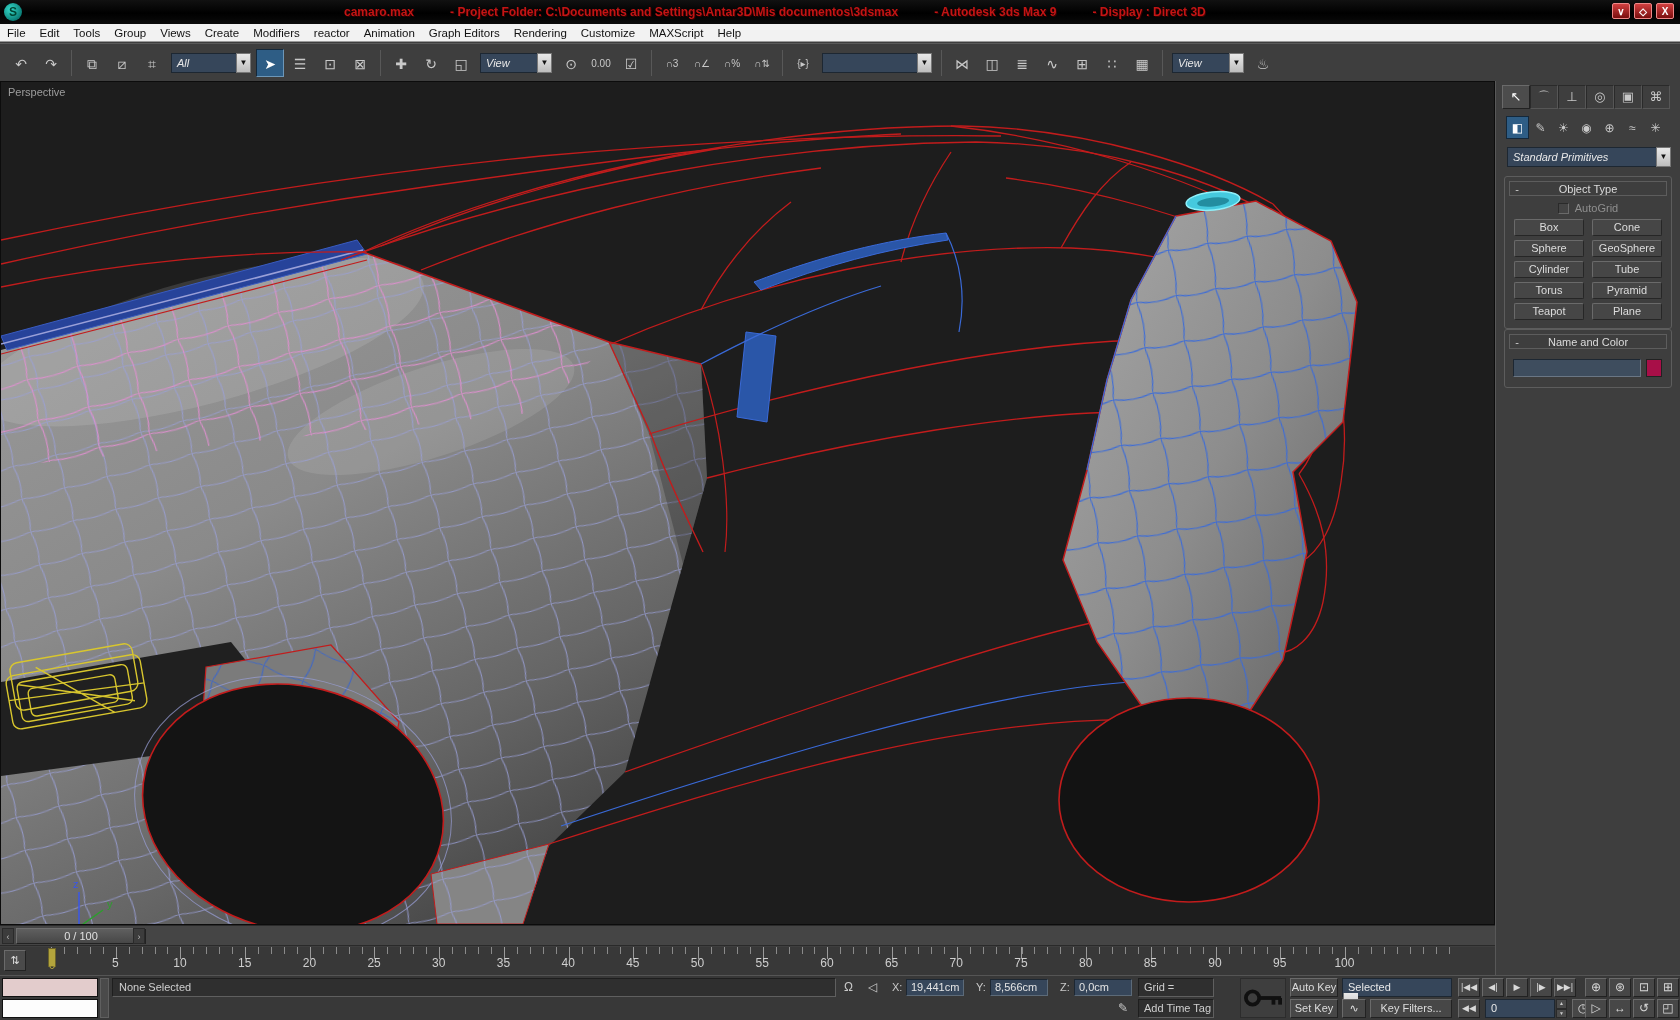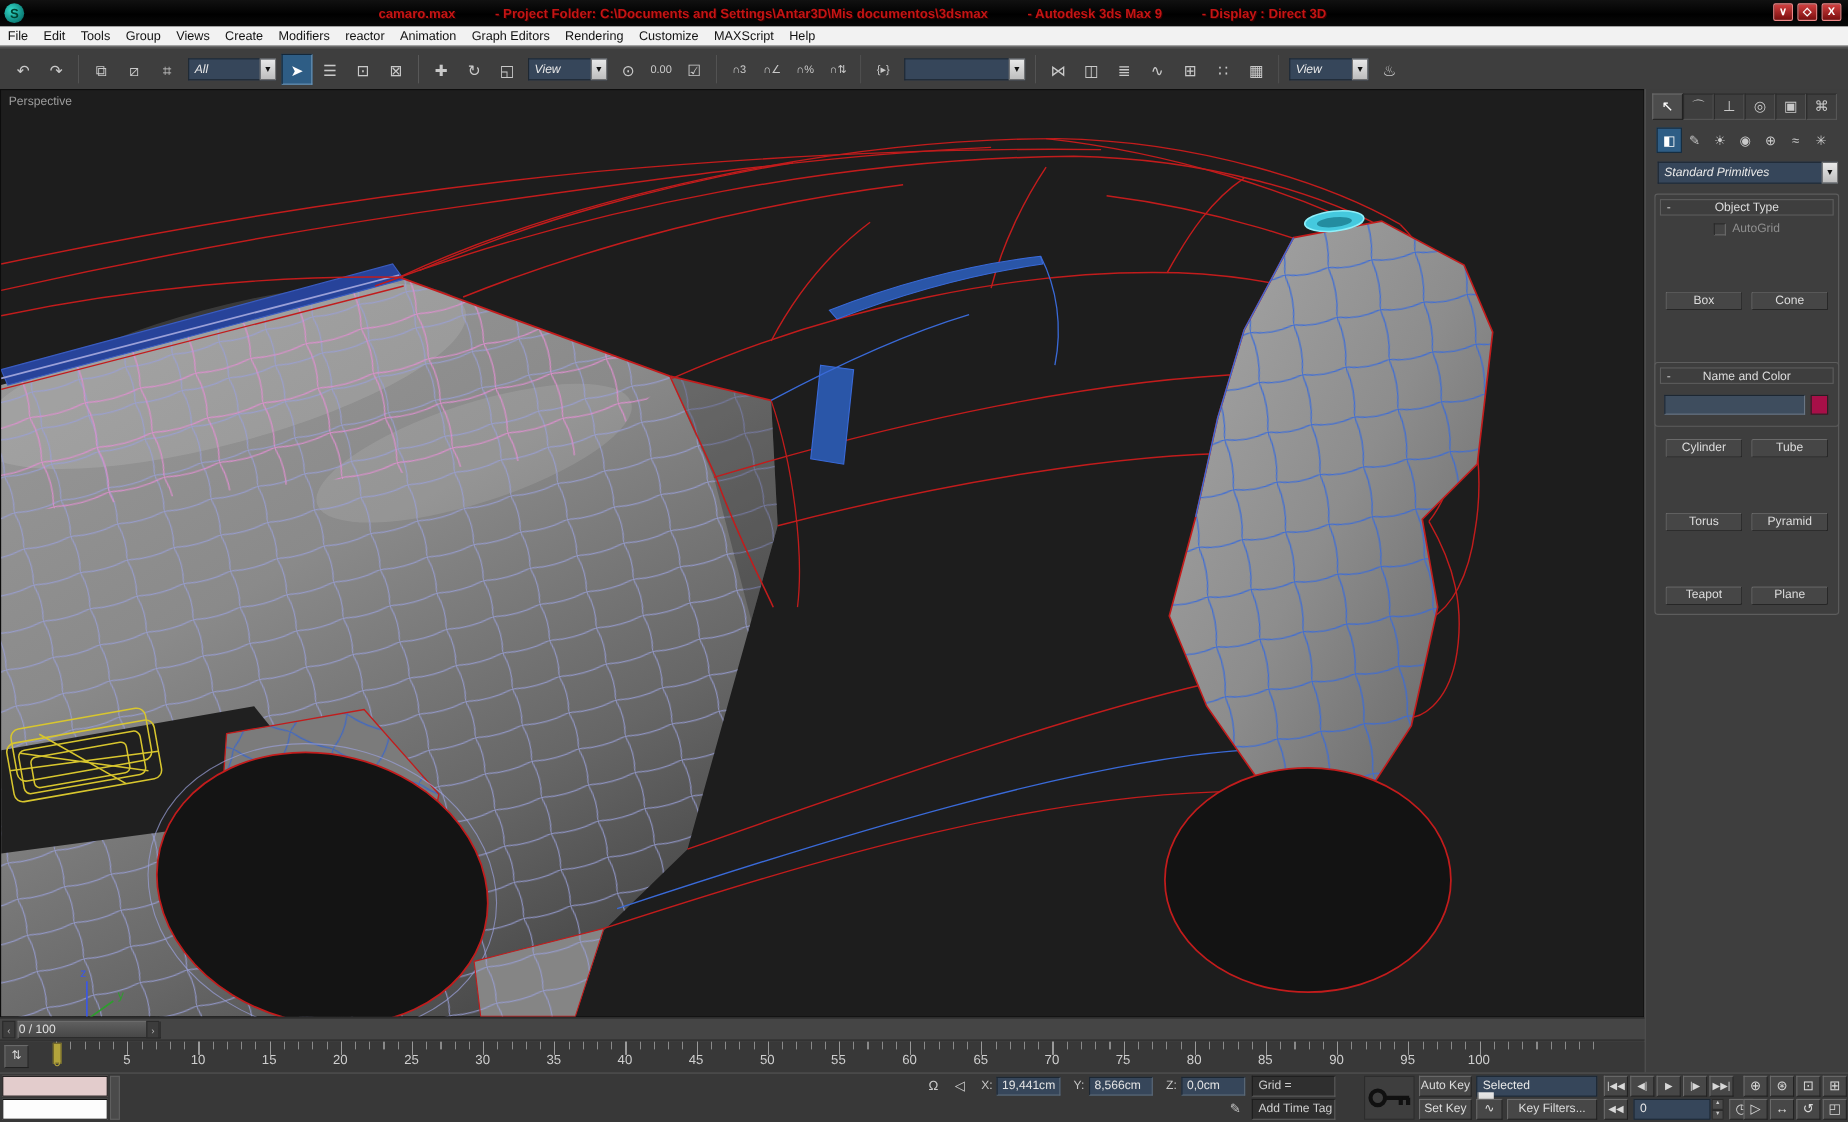--- a/index.html
+++ b/index.html
@@ -62,35 +62,35 @@
   .rollout { position:absolute; left:8px; border:1px solid #5d5d5d; border-radius:3px; background:#3e3e3e; }
   .ro-head { margin:4px; height:15px; border:1px solid #5d5d5d; display:flex; align-items:center;
     font-size:11px; color:#dcdcdc; }
   .ro-minus { width:14px; text-align:center; color:#cfcfcf; }
   .ro-title { flex:1; text-align:center; padding-right:14px; }
   .agrow { display:flex; align-items:center; justify-content:center; height:16px; color:#8f8f8f; }
   .agbox { width:11px; height:11px; border:1px solid #2a2a2a; border-right-color:#6a6a6a;
     border-bottom-color:#6a6a6a; background:#444; margin-right:6px; }
   .btn-grid { display:grid; grid-template-columns:70px 70px; gap:4px 8px; justify-content:center; padding:3px 0 8px 0; }
   .pbtn { height:17px; background:#464646; border:1px solid #6a6a6a; border-right-color:#262626;
-    border-bottom-color:#262626; border-radius:2px; color:#dcdcdc; font-size:11px; text-align:center; line-height:15px;margin-top:46px; }
+    border-bottom-color:#262626; border-radius:2px; color:#dcdcdc; font-size:11px; text-align:center; line-height:15px; }
   .nc-row { display:flex; align-items:center; padding:6px 6px 10px 8px; gap:5px; }
   .nc-name { width:128px; height:18px; background:#3e4d5e; border:1px solid #1d2732;
     border-bottom-color:#6a7684; border-right-color:#6a7684; }
   .nc-swatch { width:16px; height:18px; border:1px solid #222; }
 
   
   .timeslider { position:absolute; left:0; top:925px; width:1495px; height:21px; background:#454545;
     border-top:1px solid #2a2a2a; border-bottom:1px solid #2a2a2a; }
   .ts-arrow { position:absolute; top:2px; width:12px; height:16px; background:#3c3c3c; color:#bbb;
     font-size:9px; text-align:center; line-height:16px; border:1px solid #2a2a2a; }
   .ts-arrow.left { left:2px; } .ts-arrow.right { left:133px; }
   .ts-handle { position:absolute; left:16px; top:2px; width:130px; height:16px;
     background:linear-gradient(#5f5f5f,#474747); border:1px solid #6f6f6f; border-right-color:#222;
-    border-bottom-color:#222; color:#e0e0e0; font-size:11px; line-height:15px; }
+    border-bottom-color:#222; color:#e0e0e0; font-size:11px; text-align:center; line-height:15px; }
 
   
   .trackbar { position:absolute; left:0; top:947px; width:1495px; height:28px; background:#383838; }
   .tb-btn { position:absolute; left:4px; top:3px; width:22px; height:21px; background:#4a4a4a;
     border:1px solid #6a6a6a; border-right-color:#222; border-bottom-color:#222; color:#ddd;
     font-size:11px; text-align:center; line-height:19px; }
   .ticks-minor { position:absolute; left:51px; top:0; width:1400px; height:7px;
     background:repeating-linear-gradient(to right,#8a8a8a 0 1px,transparent 1px 12.94px); }
   .ticks-major { position:absolute; left:51px; top:0; width:1330px; height:12px;
     background:repeating-linear-gradient(to right,#9a9a9a 0 1px,transparent 1px 64.7px); }
@@ -473,20 +473,21 @@
       </div>
     <div class="tb-marker"></div>
     <div class="tb-marker-label">0</div>
   </div>
 
   <div class="statusbar">
     <div class="listener-pink"></div>
     <div class="listener-white"></div>
     <div class="listener-grip"></div>
 
+    <div class="st-field1 sunken">None Selected</div>
 
     <span class="st-ico" style="left:844px; top:4px;">Ω</span>
     <span class="st-ico" style="left:868px; top:4px;">◁</span>
 
     <span class="xyz-label" style="left:892px;">X:</span>
     <div class="xyz-field" style="left:906px;">19,441cm</div>
     <span class="xyz-label" style="left:976px;">Y:</span>
     <div class="xyz-field" style="left:990px;">8,566cm</div>
     <span class="xyz-label" style="left:1060px;">Z:</span>
     <div class="xyz-field" style="left:1074px;">0,0cm</div>

